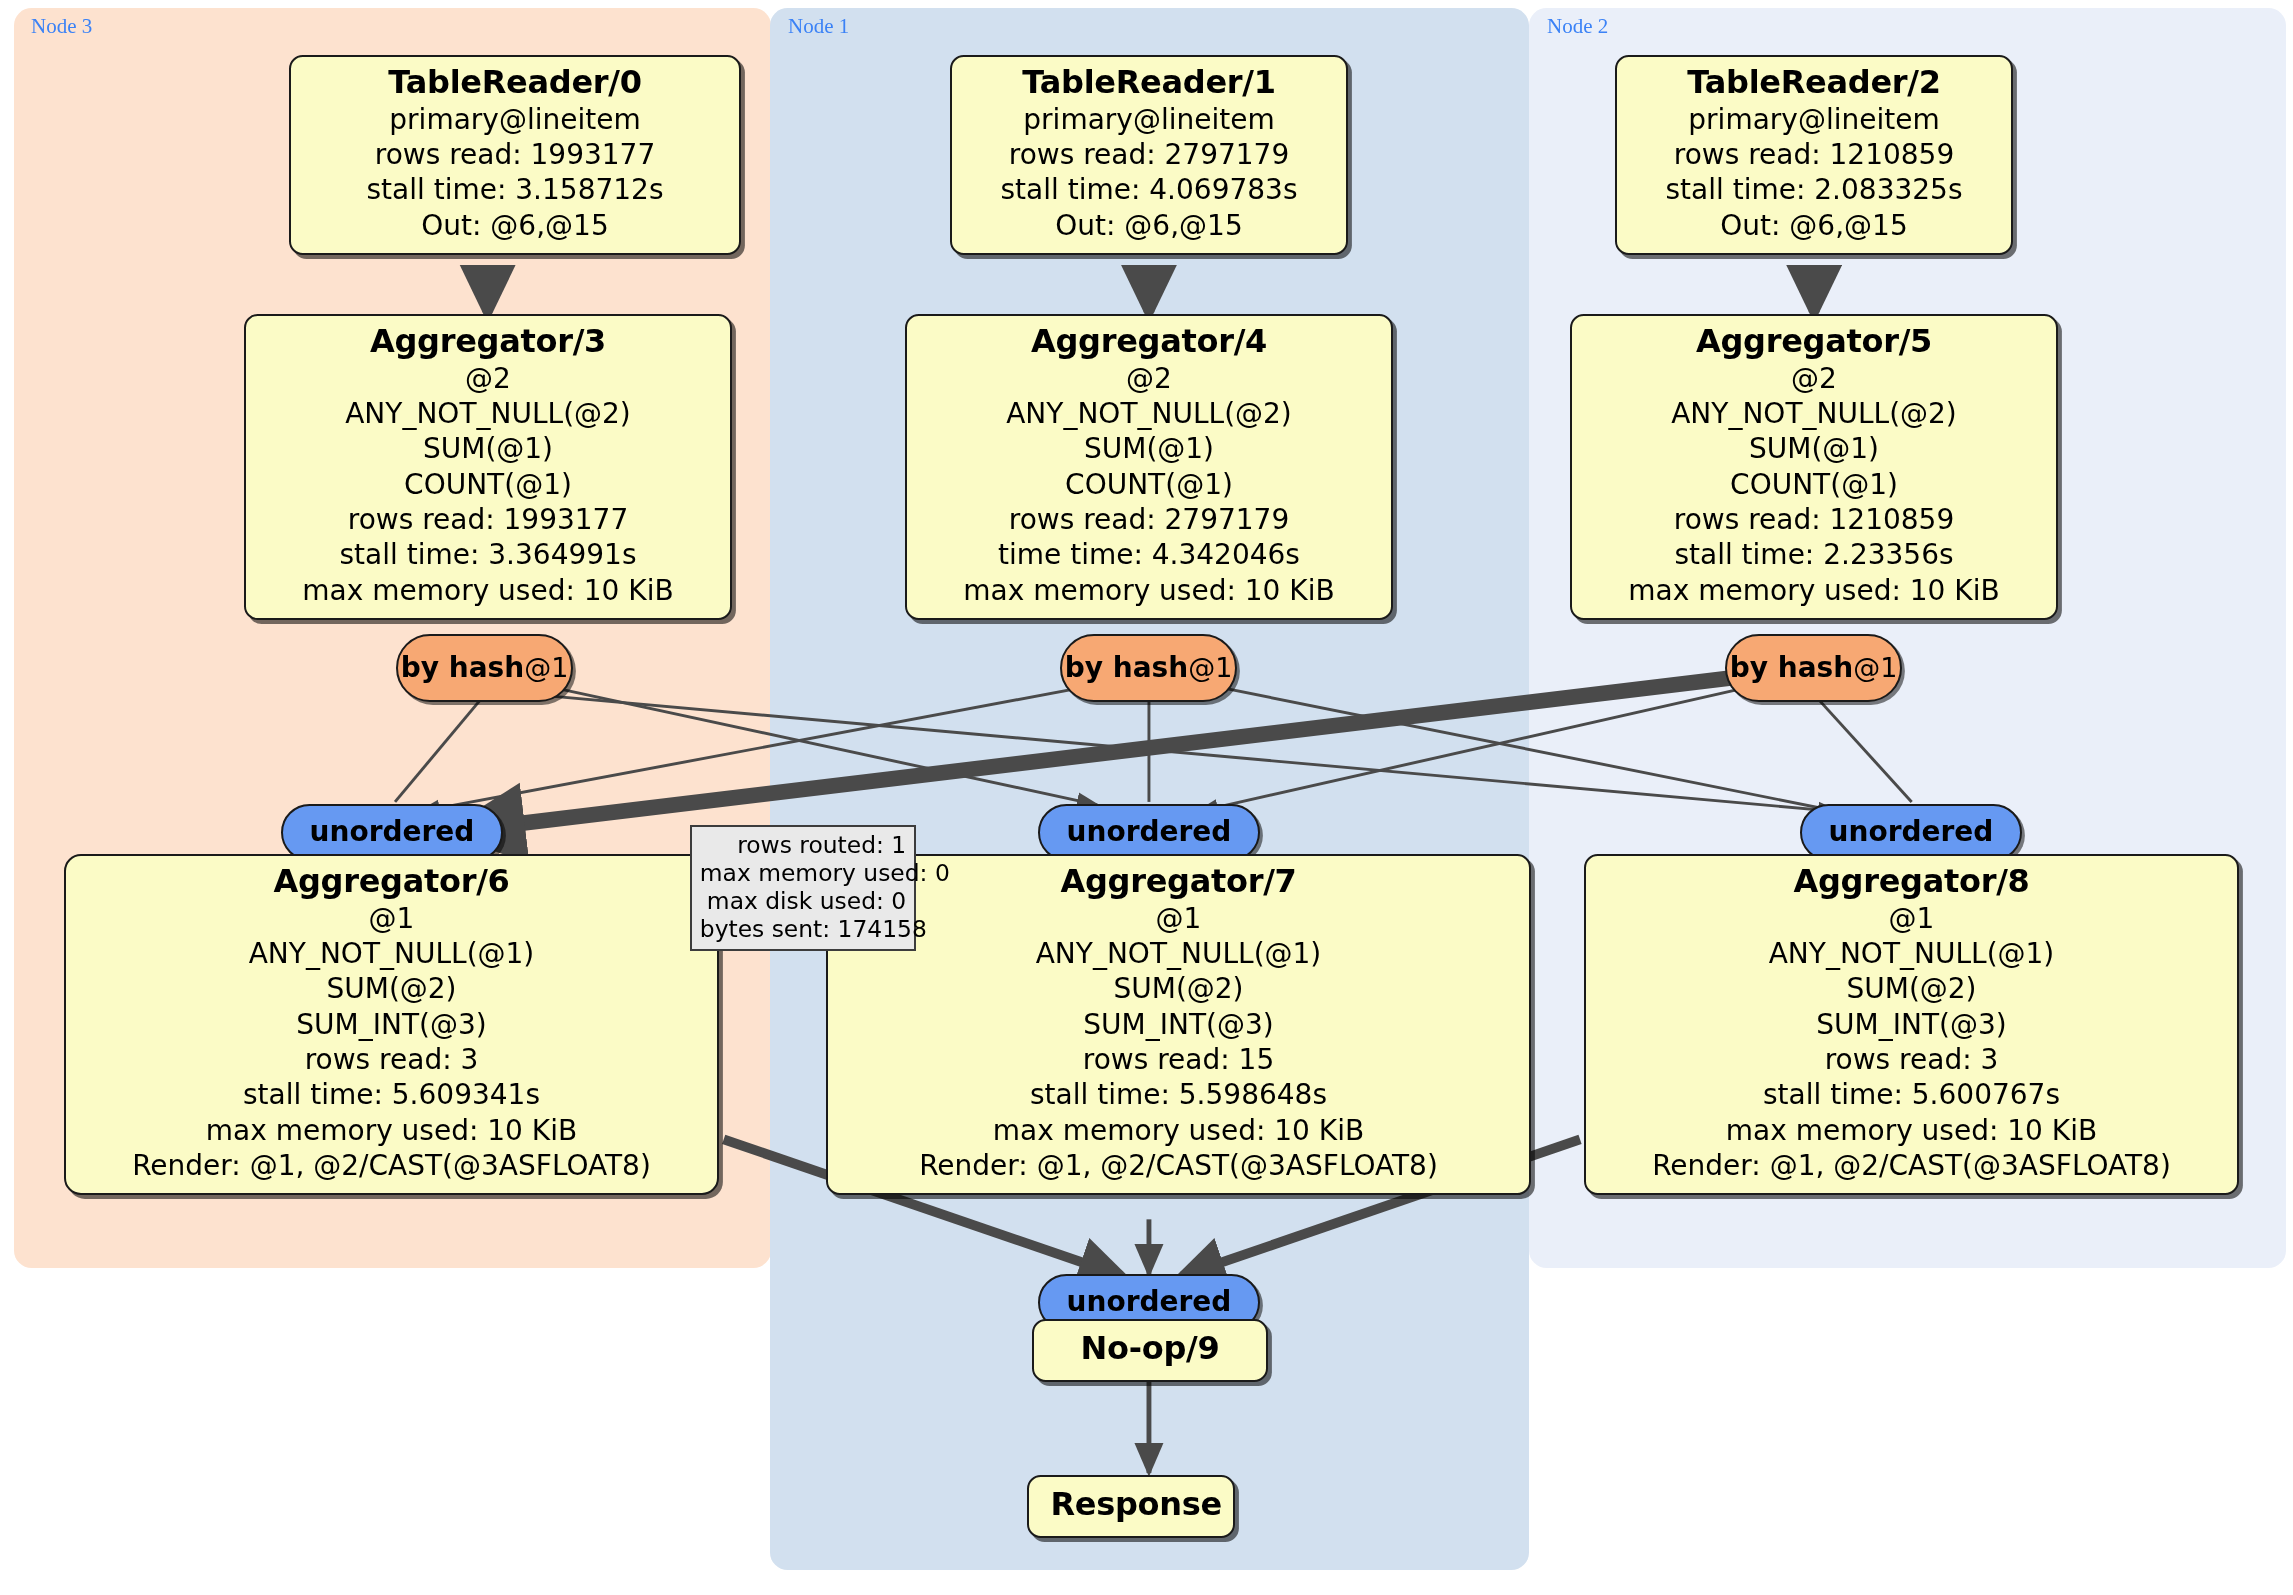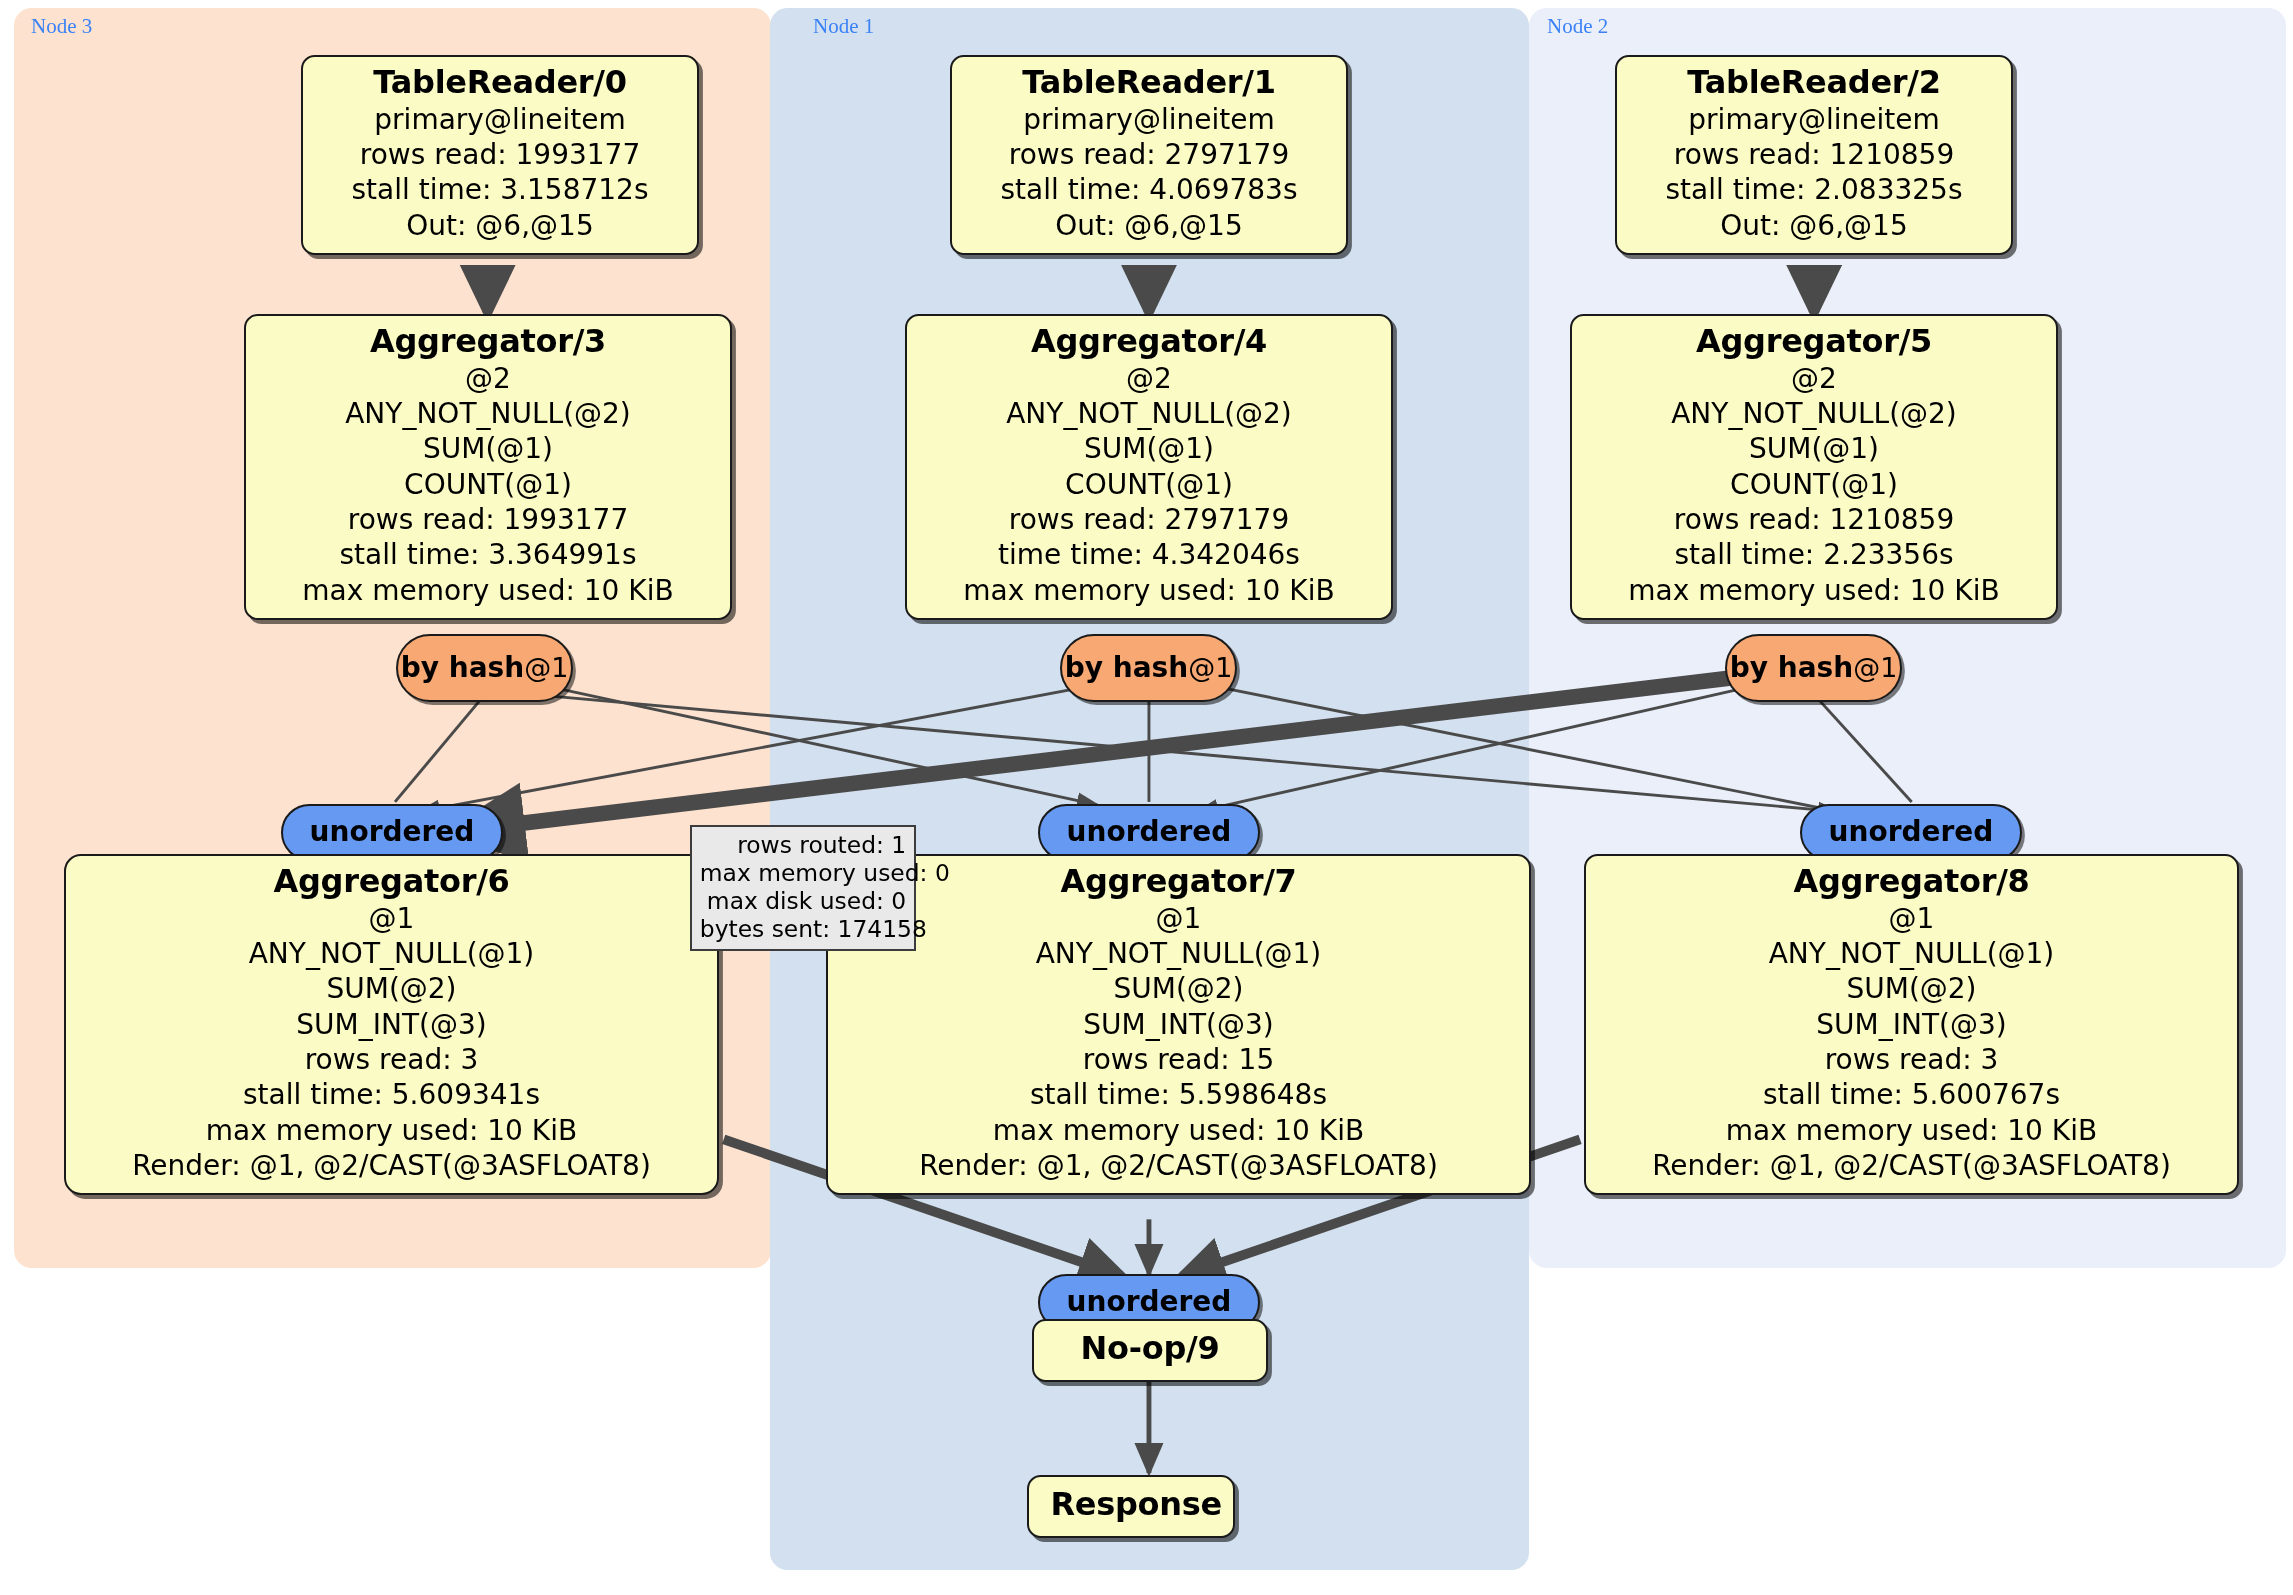--- a/index.html
+++ b/index.html
@@ -115,21 +115,21 @@
 </head>
 <body>
 
 <div id="canvas">
 
   <div class="cluster" style="left:13.7px; top:7.8px; width:757px; height:1260px; background:#fde2cf;"></div>
   <div class="cluster" style="left:770px; top:7.8px; width:759px; height:1562px; background:#d2e0ef;"></div>
   <div class="cluster" style="left:1529px; top:7.8px; width:757px; height:1260px; background:#eaeff9;"></div>
 
   <div class="cluster-label" style="left:31px; top:13.7px;">Node 3</div>
-  <div class="cluster-label" style="left:788px; top:13.7px;margin-left:25px;">Node 1</div>
+  <div class="cluster-label" style="left:788px; top:13.7px;">Node 1</div>
   <div class="cluster-label" style="left:1547px; top:13.7px;">Node 2</div>
 
   <svg id="edges" viewBox="0 0 2352 1636" xmlns="http://www.w3.org/2000/svg">
     <defs>
       <marker id="ah" markerWidth="8" markerHeight="8" refX="6.2" refY="3" orient="auto">
         <path d="M0,0 L7,3 L0,6 z" fill="#4a4a4a"></path>
       </marker>
       <marker id="ah-thin" markerWidth="9" markerHeight="9" refX="7" refY="3.2" orient="auto">
         <path d="M0,0.4 L8,3.2 L0,6 z" fill="#4a4a4a"></path>
       </marker>
@@ -155,21 +155,21 @@
 
     <line x1="1815" y1="690" x2="468" y2="852" stroke="#4a4a4a" stroke-width="16" marker-end="url(#ah-fat)"></line>
 
     <line x1="742" y1="1168" x2="1150" y2="1308" stroke="#4a4a4a" stroke-width="10" marker-end="url(#ah-fat)"></line>
     <line x1="1178" y1="1250" x2="1178" y2="1306" stroke="#4a4a4a" stroke-width="5" marker-end="url(#ah)"></line>
     <line x1="1620" y1="1168" x2="1212" y2="1308" stroke="#4a4a4a" stroke-width="10" marker-end="url(#ah-fat)"></line>
 
     <line x1="1178" y1="1400" x2="1178" y2="1510" stroke="#4a4a4a" stroke-width="5" marker-end="url(#ah)"></line>
   </svg>
 
-  <div class="proc" style="left:301px; top:55px; width:398px;">
+  <div class="proc" style="left:289px; top:55px; width:452px;">
     <div class="title">TableReader/0</div>
     <div class="line">primary@lineitem</div>
     <div class="line">rows read: 1993177</div>
     <div class="line">stall time: 3.158712s</div>
     <div class="line">Out: @6,@15</div>
   </div>
 
   <div class="proc" style="left:950px; top:55px; width:398px;">
     <div class="title">TableReader/1</div>
     <div class="line">primary@lineitem</div>

